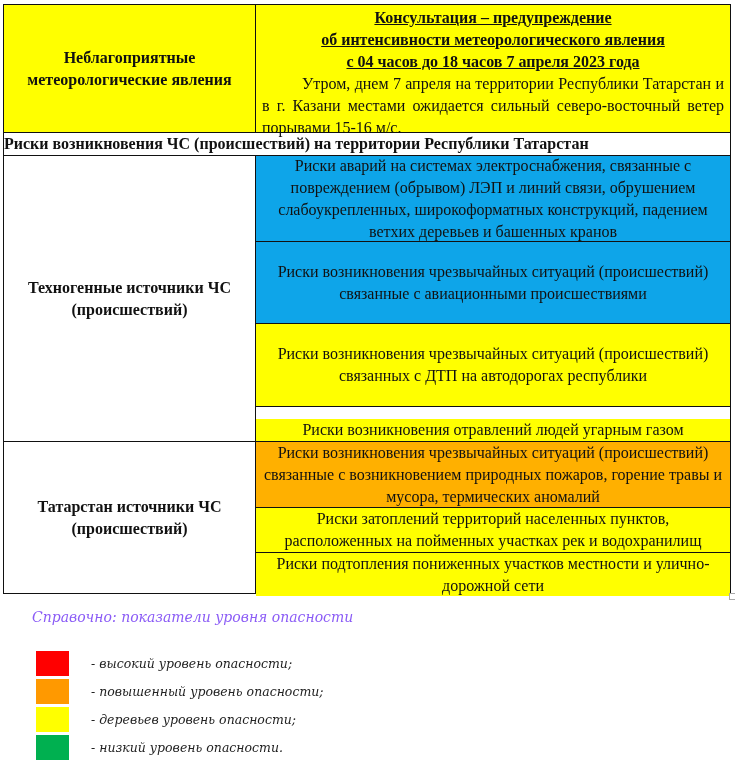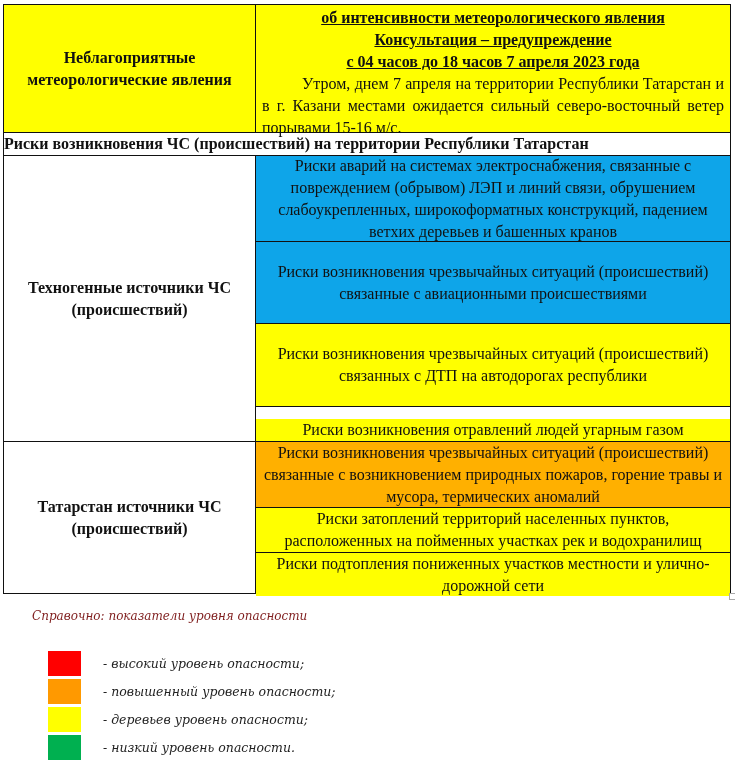--- a/index.html
+++ b/index.html
@@ -12,36 +12,36 @@
   .yellow { background:#ffff00; }
   .amber { background:#0ea5e9; }
   .orange { background:#ffb000; }
   .hdr-right { padding:2px 6px 0 6px; font-size:16px; line-height:22px; }
   .hdr-title { text-align:center; font-weight:bold; text-decoration:underline; }
   .hdr-body { text-align:justify; text-indent:40px; }
   .sub { text-align:right; font-weight:bold; font-size:16px; line-height:21px; height:23px; }
   .risk-col { display:flex; flex-direction:column; }
   .risk { box-sizing:border-box; border-bottom:1.5px solid #111; display:flex; align-items:center; justify-content:center; text-align:center; font-size:16px; line-height:22px; padding:0 6px; }
   .risk:last-child { border-bottom:none; }
-  .ref { position:absolute; left:32px; top:609px; font-style:italic; font-size:12px; font-family:"DejaVu Serif", serif; color:#7f1d1d; }
-  .legend { position:absolute; left:48px; top:649px; }
+  .ref { position:absolute; left:32px; top:609px; font-style:italic; font-size:14px; font-family:"DejaVu Serif", serif; color:#8b5cf6; }
+  .legend { position:absolute; left:36px; top:649px; }
   .lg-item { display:flex; align-items:center; height:28px; }
   .sw { width:33px; height:25px; margin-right:22px; }
   .lg-text { font-style:italic; font-size:12.5px; font-family:"DejaVu Serif", serif; color:#222; }
   .corner { position:absolute; left:729px; top:593px; width:5px; height:5px; border:1px solid #aaa; }
 </style>
 </head>
 <body>
 
 <div class="tbl">
   <div class="row" style="height:128px;">
     <div class="lc yellow">Неблагоприятные метеорологические явления</div>
     <div class="rc yellow hdr-right">
+      <div class="hdr-title">Консультация – предупреждение</div>
       <div class="hdr-title">об интенсивности метеорологического явления</div>
-      <div class="hdr-title">Консультация – предупреждение</div>
       <div class="hdr-title">с 04 часов до 18 часов 7 апреля 2023 года</div>
       <div class="hdr-body">Утром, днем 7 апреля на территории Республики Татарстан и в г. Казани местами ожидается сильный северо-восточный ветер порывами 15-16 м/с.</div>
     </div>
   </div>
   <div class="row sub">Риски возникновения ЧС (происшествий) на территории Республики Татарстан</div>
   <div class="row" style="height:286px;">
     <div class="lc">Техногенные источники ЧС (происшествий)</div>
     <div class="rc risk-col">
       <div class="risk amber" style="height:86px;">Риски аварий на системах электроснабжения, связанные с повреждением (обрывом) ЛЭП и линий связи, обрушением слабоукрепленных, широкоформатных конструкций, падением ветхих деревьев и башенных кранов</div>
       <div class="risk amber" style="height:82px;">Риски возникновения чрезвычайных ситуаций (происшествий) связанные с авиационными происшествиями</div>

